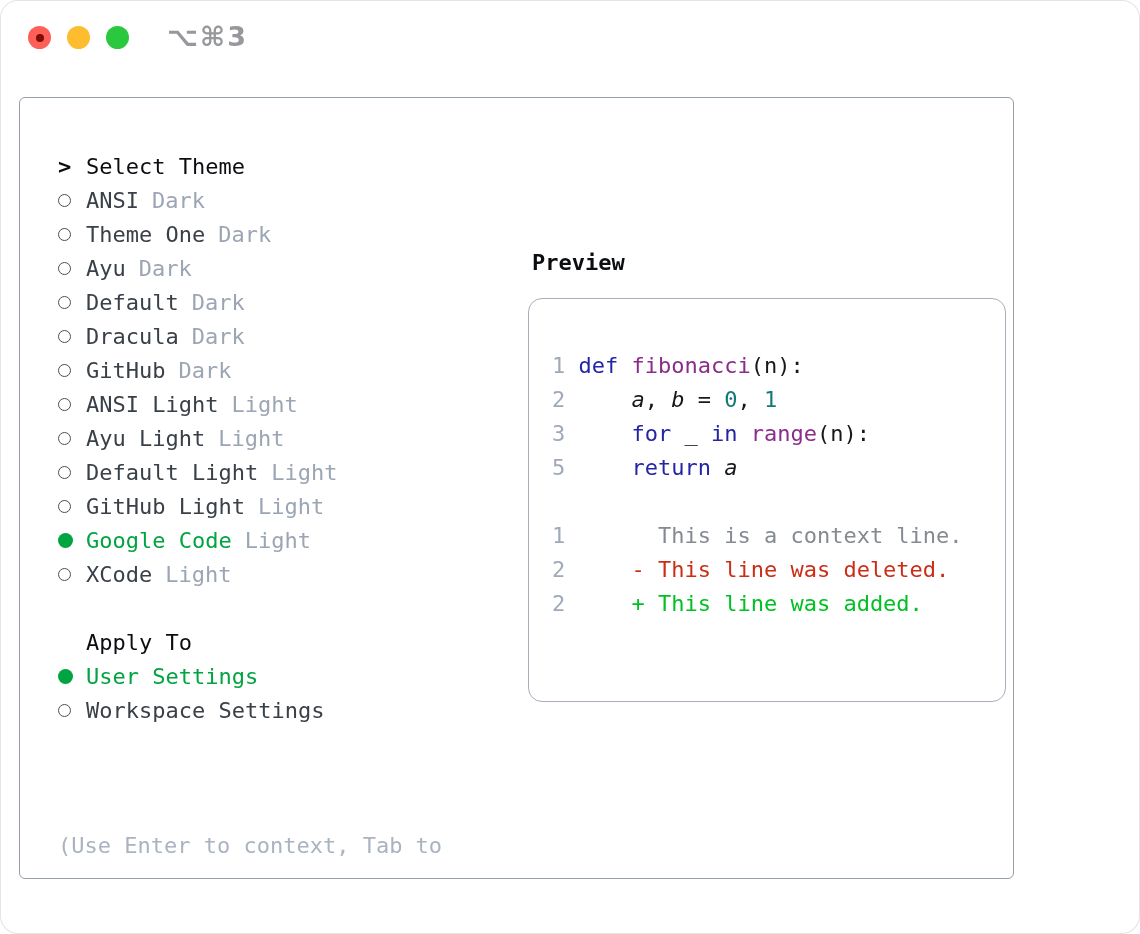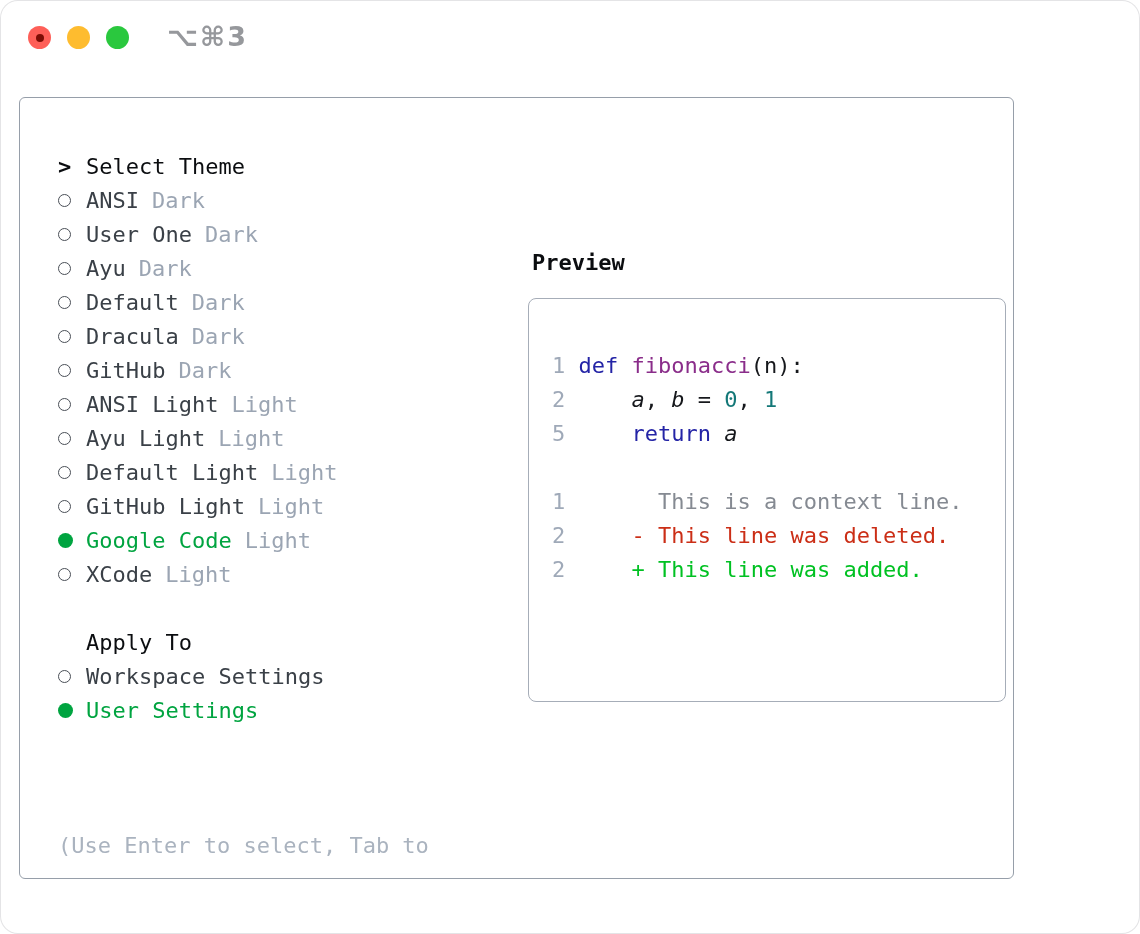--- a/index.html
+++ b/index.html
@@ -40,21 +40,21 @@
   .tname{color:var(--item);}
   .tname.sel{color:var(--green);text-align:right;}
   .tvariant{color:var(--variant);margin-left:13px;}
   .apply-header span.lbl{color:var(--header);}
   .blank{height:34px;}
   .help{color:var(--help);font-size:22px;line-height:34px;white-space:pre;}
   
   .preview-title{position:absolute;left:512px;top:148px;height:34px;line-height:34px;
                  font-size:22px;font-weight:bold;color:var(--header);}
   .preview-box{position:absolute;left:508px;top:200px;width:478px;height:404px;
-               border:1.5px solid var(--boxBorder);border-radius:8px;background:#fff;
+               border:1.5px solid var(--boxBorder);border-radius:14px;background:#fff;
                padding:50px 10px 0 23px;overflow:hidden;}
   .prow{height:34px;line-height:34px;font-size:22px;white-space:pre;color:var(--plain);}
   .ln{display:inline-block;width:2ch;color:var(--lineno);}
   .seg-kw{color:var(--kw);}
   .seg-fn{color:var(--fn);}
   .seg-num{color:var(--num);}
   .seg-var{color:var(--plain);font-style:italic;}
   .seg-p{color:var(--plain);}
   .diff-context{color:var(--context);margin-top:15px;}
   .diff-deleted{color:var(--deleted);text-align:center;}
@@ -76,54 +76,55 @@
 
   <div class="panel">
 
     <div class="left">
       <div class="row">
         <span class="cell-icon"><span class="cursor">&gt;</span></span>
         <span class="header-text">Select Theme</span>
       </div>
       <div id="theme-items">
           <div class="row"><span class="cell-icon"><span class="radio"></span></span><span class="tname">ANSI</span><span class="tvariant">Dark</span></div>
-          <div class="row"><span class="cell-icon"><span class="radio"></span></span><span class="tname">User One</span><span class="tvariant">Dark</span></div>
+          <div class="row"><span class="cell-icon"><span class="radio"></span></span><span class="tname">Theme One</span><span class="tvariant">Dark</span></div>
           <div class="row"><span class="cell-icon"><span class="radio"></span></span><span class="tname">Ayu</span><span class="tvariant">Dark</span></div>
           <div class="row"><span class="cell-icon"><span class="radio"></span></span><span class="tname">Default</span><span class="tvariant">Dark</span></div>
           <div class="row"><span class="cell-icon"><span class="radio"></span></span><span class="tname">Dracula</span><span class="tvariant">Dark</span></div>
           <div class="row"><span class="cell-icon"><span class="radio"></span></span><span class="tname">GitHub</span><span class="tvariant">Dark</span></div>
           <div class="row"><span class="cell-icon"><span class="radio"></span></span><span class="tname">ANSI Light</span><span class="tvariant">Light</span></div>
           <div class="row"><span class="cell-icon"><span class="radio"></span></span><span class="tname">Ayu Light</span><span class="tvariant">Light</span></div>
           <div class="row"><span class="cell-icon"><span class="radio"></span></span><span class="tname">Default Light</span><span class="tvariant">Light</span></div>
           <div class="row"><span class="cell-icon"><span class="radio"></span></span><span class="tname">GitHub Light</span><span class="tvariant">Light</span></div>
           <div class="row"><span class="cell-icon"><span class="radio sel"></span></span><span class="tname sel">Google Code</span><span class="tvariant">Light</span></div>
           <div class="row"><span class="cell-icon"><span class="radio"></span></span><span class="tname">XCode</span><span class="tvariant">Light</span></div>
         </div>
       <div class="blank"></div>
       <div class="row apply-header">
         <span class="cell-icon"></span>
         <span class="lbl">Apply To</span>
       </div>
       <div id="apply-items">
+          <div class="row"><span class="cell-icon"><span class="radio sel"></span></span><span class="tname sel">User Settings</span></div>
           <div class="row"><span class="cell-icon"><span class="radio"></span></span><span class="tname">Workspace Settings</span></div>
-          <div class="row"><span class="cell-icon"><span class="radio sel"></span></span><span class="tname sel">User Settings</span></div>
         </div>
       <div class="blank"></div>
       <div class="help">
-        <div>(Use Enter to select, Tab to</div>
+        <div>(Use Enter to context, Tab to</div>
         <div>change focus)</div>
       </div>
     </div>
 
     <div class="preview-title">Preview</div>
 
     <div class="preview-box">
       <div id="code-lines">
           <div class="prow"><span class="ln">1</span><span class="seg-kw">def</span><span class="seg-p"> </span><span class="seg-fn">fibonacci</span><span class="seg-p">(n):</span></div>
           <div class="prow"><span class="ln">2</span><span class="seg-p">    </span><span class="seg-var">a</span><span class="seg-p">, </span><span class="seg-var">b</span><span class="seg-p"> = </span><span class="seg-num">0</span><span class="seg-p">, </span><span class="seg-num">1</span></div>
+          <div class="prow"><span class="ln">3</span><span class="seg-p">    </span><span class="seg-kw">for</span><span class="seg-p"> _ </span><span class="seg-kw">in</span><span class="seg-p"> </span><span class="seg-fn">range</span><span class="seg-p">(n):</span></div>
           <div class="prow"><span class="ln">5</span><span class="seg-p">    </span><span class="seg-kw">return</span><span class="seg-p"> </span><span class="seg-var">a</span></div>
         </div>
       <div class="blank"></div>
       <div id="diff-lines">
           <div class="prow"><span class="ln">1</span><span class="diff-context">      This is a context line.</span></div>
           <div class="prow"><span class="ln">2</span><span class="diff-deleted">    - This line was deleted.</span></div>
           <div class="prow"><span class="ln">2</span><span class="diff-added">    + This line was added.</span></div>
         </div>
     </div>
 

